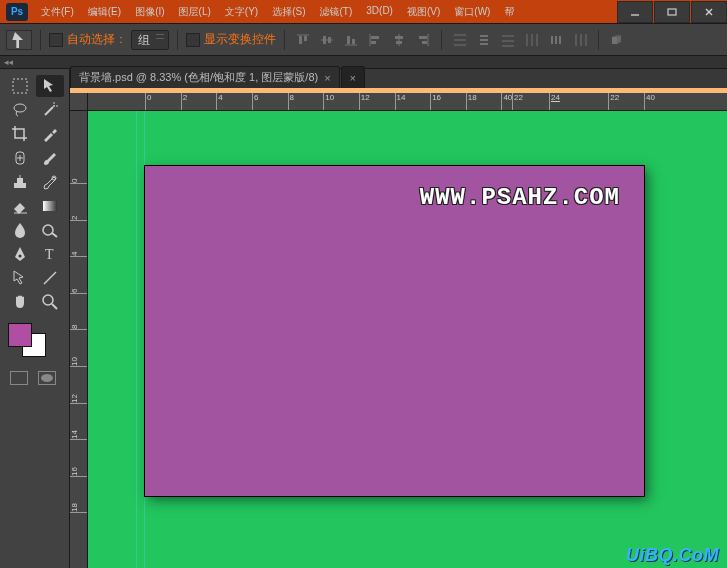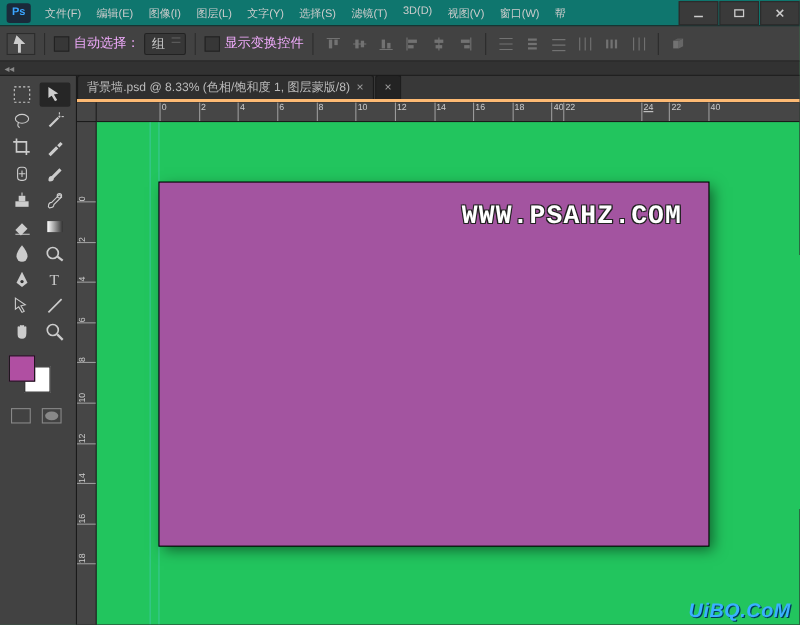--- a/index.html
+++ b/index.html
@@ -1,32 +1,32 @@
 <!DOCTYPE html>
 <html><head>
 <meta charset="utf-8">
 <style>
   * { margin: 0; padding: 0; box-sizing: border-box; user-select: none; }
   body { width: 727px; height: 568px; background: #424242; font-family: "Microsoft YaHei", Arial, sans-serif; font-size: 11px; color: #ccc; overflow: hidden; position: relative; }
   
   
-  .title-bar { height: 24px; background: #0f766e; display: flex; align-items: center; border-bottom: 1px solid #1a1a1a; }
+  .title-bar { height: 24px; background: #c2410c; display: flex; align-items: center; border-bottom: 1px solid #1a1a1a; }
   .ps-logo { width: 22px; height: 18px; background: #1a2a3a; border-radius: 3px; margin: 0 6px; display: flex; align-items: center; justify-content: center; font-size: 10px; font-weight: bold; color: #3aa5ff; }
   .menubar { display: flex; flex: 1; }
   .menuitem { padding: 16px 7px; font-size: 10px; cursor: default; }
   .win-controls { display: flex; margin-left: auto; }
   .win-btn { width: 36px; height: 22px; background: #3a3a3a; border: 1px solid #2a2a2a; display: flex; align-items: center; justify-content: center; margin-left: 1px; }
   .win-btn svg { width: 10px; height: 10px; }
 
   
   .option-bar { height: 32px; background: #424242; border-bottom: 1px solid #1a1a1a; display: flex; align-items: center; padding: 0 6px; gap: 8px; }
   .tool-preset { width: 26px; height: 20px; border: 1px solid #2c2c2c; background: #474747; display: flex; align-items: center; justify-content: center; }
   .divider { width: 1px; height: 20px; background: #2c2c2c; }
   .chk { width: 14px; height: 14px; background: #373737; border: 1px solid #222; display: inline-block; vertical-align: middle; }
-  .opt-label { font-size: 12px; color: #f0abfc; }
+  .opt-label { font-size: 12px; color: #f97316; }
   .select-box { background: #373737; border: 1px solid #222; height: 20px; padding: 1px 18px 1px 6px; position: relative; font-size: 12px; border-radius: 2px; }
   .select-box::after { content: ''; position: absolute; right: 4px; top: 3px; width: 8px; height: 10px; background: linear-gradient(#999,#999) 0 0/8px 1px no-repeat, linear-gradient(#999,#999) 0 4px/8px 1px no-repeat; opacity:.4;}
   .opt-group { display: flex; align-items: center; gap: 4px; }
   .align-btn { width: 20px; height: 20px; display: flex; align-items: center; justify-content: center; opacity: 0.35; }
   .align-btn svg { width: 14px; height: 14px; }
 
   
   .collapse-strip { height: 13px; background: #323232; border-bottom: 1px solid #1a1a1a; display: flex; align-items: center; padding-left: 4px; }
   .collapse-strip span { color: #888; font-size: 9px; }
 
@@ -39,21 +39,21 @@
   .tool svg { width: 18px; height: 18px; }
   .swatches { padding: 8px 8px; }
   .swatch-fg { width: 24px; height: 24px; background: #b04fa2; border: 1px solid #111; position: relative; z-index: 2; }
   .swatch-bg { width: 24px; height: 24px; background: #ffffff; border: 1px solid #111; position: relative; margin: -14px 0 0 14px; z-index: 1; }
   .mode-row { display:flex; gap:10px; padding:6px 10px;}
   .mode-row .ico{ width:18px;height:14px;border:1px solid #888; position:relative;}
   .mode-row .ico.mask::after{content:'';position:absolute;inset:2px;border-radius:50%;background:#888;}
 
   
   .doc-area { flex: 1; display: flex; flex-direction: column; background: #424242; }
-  .doc-tabs { height: 24px; background: #383838; border-bottom: 3px solid #fdba74; display: flex; align-items: flex-end; }
+  .doc-tabs { height: 24px; background: #383838; border-bottom: 5px solid #fdba74; display: flex; align-items: flex-end; }
   .doc-tab { height: 22px; background: #2f2f2f; border: 1px solid #1a1a1a; border-bottom: none; padding: 3px 8px; font-size: 11px; color: #bbb; display: flex; align-items: center; gap: 6px; margin-right: 1px; border-radius: 3px 3px 0 0;}
   .doc-tab.active { background: #232323; color: #ddd; }
   .doc-tab .close { font-size: 11px; color: #999; }
 
   
   .ruler-wrap { flex: 1; display: grid; grid-template-columns: 18px 1fr; grid-template-rows: 18px 1fr; background: #232323; overflow: hidden; position: relative; }
   .ruler-corner { background: #464646; border-right: 1px solid #1a1a1a; border-bottom: 1px solid #1a1a1a; }
   .ruler-h { background: #464646; border-bottom: 1px solid #1a1a1a; position: relative; overflow: hidden; font-size: 8px; color: #ccc; }
   .ruler-v { background: #464646; border-right: 1px solid #1a1a1a; position: relative; overflow: hidden; font-size: 8px; color: #ccc; }
   .tick-h { position: absolute; top: 0; height: 18px; border-left: 1px solid #9a9a9a; padding-left: 1px; line-height: 10px; }
@@ -381,21 +381,21 @@
           <div class="tick-h" style="left: 128.286px;">4</div>
           <div class="tick-h" style="left: 163.929px;">6</div>
           <div class="tick-h" style="left: 199.571px;">8</div>
           <div class="tick-h" style="left: 235.214px;">10</div>
           <div class="tick-h" style="left: 270.857px;">12</div>
           <div class="tick-h" style="left: 306.5px;">14</div>
           <div class="tick-h" style="left: 342.143px;">16</div>
           <div class="tick-h" style="left: 377.786px;">18</div>
           <div class="tick-h" style="left: 413.429px;">40</div>
           <div class="tick-h" style="left: 424px;">22</div>
-          <div class="tick-h" style="left: 495px; text-decoration: underline;">24</div>
+          <div class="tick-h" style="left: 461px; text-decoration: underline;">24</div>
           <div class="tick-h" style="left: 520.357px;">22</div>
           <div class="tick-h" style="left: 556px;">40</div>
         </div>
       <div class="ruler-v" id="rv">
           <div class="tick-v" style="top: 55px;">0</div>
           <div class="tick-v" style="top: 91.6px;">2</div>
           <div class="tick-v" style="top: 128.2px;">4</div>
           <div class="tick-v" style="top: 164.8px;">6</div>
           <div class="tick-v" style="top: 201.4px;">8</div>
           <div class="tick-v" style="top: 238px;">10</div>

